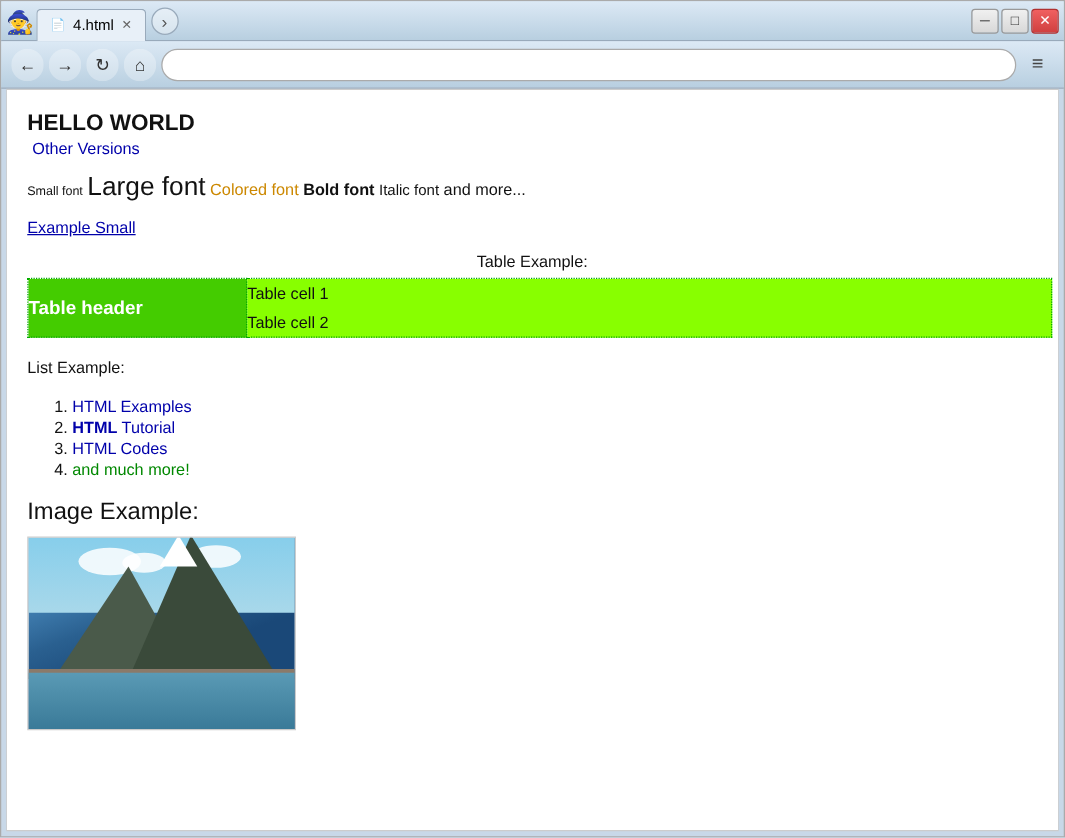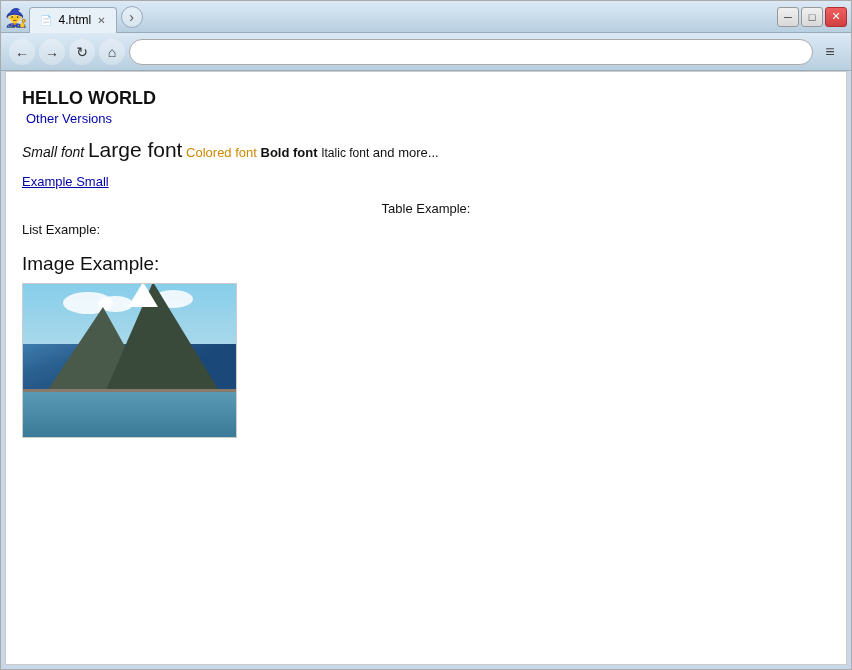--- a/index.html
+++ b/index.html
@@ -175,21 +175,21 @@
       color: #00a;
       font-size: 13px;
       margin-bottom: 12px;
       padding-left: 4px;
     }
     .font-examples {
       margin-bottom: 12px;
       font-size: 13px;
       color: #111;
     }
-    .font-small { font-size: 14px; font-style: italic; }
+    .font-small { font-size: 10px; }
     .font-large { font-size: 21px; }
     .font-colored { color: #c80; font-size: 13px; }
     .font-bold { font-weight: bold; font-size: 13px; }
     .font-italic { font-size: 12px; }
 
     .example-link {
       display: block;
       color: #00a;
       text-decoration: underline;
       margin-bottom: 12px;
@@ -377,22 +377,39 @@
       <span> </span>
       <span class="font-italic">Italic font</span>
       <span> </span>
       <span>and more...</span>
     </div>
 
     <a class="example-link">Example Small</a>
 
     <div class="table-example-label">Table Example:</div>
 
+    <table class="html-table">
+      <tbody>
+          <tr>
+        <td class="table-header-cell">Table header</td>
+        <td class="table-cells-col">
+          <div class="table-cell-row">Table cell 1</div>
+          <div class="table-cell-row">Table cell 2</div>
+        </td>
+      </tr>
+    </tbody>
+      </table>
 
     <div class="list-example-label">List Example:</div>
+    <ol class="ordered-list">
+      <li><a class="list-link" href="#">HTML Examples</a></li>
+      <li><a class="list-link" href="#"><strong>HTML</strong> Tutorial</a></li>
+      <li><a class="list-link" href="#">HTML Codes</a></li>
+      <li><span class="list-link-dark">and much more!</span></li>
+    </ol>
 
     <div class="image-example-label">Image Example:</div>
     <div class="mountain-image">
       <div class="sky"></div>
 
       <div class="cloud" style="width:50px;height:22px;top:8px;left:40px;"></div>
       <div class="cloud" style="width:35px;height:16px;top:12px;left:75px;"></div>
       <div class="cloud" style="width:40px;height:18px;top:6px;left:130px;"></div>
 
       <div class="mountain-left"></div>

